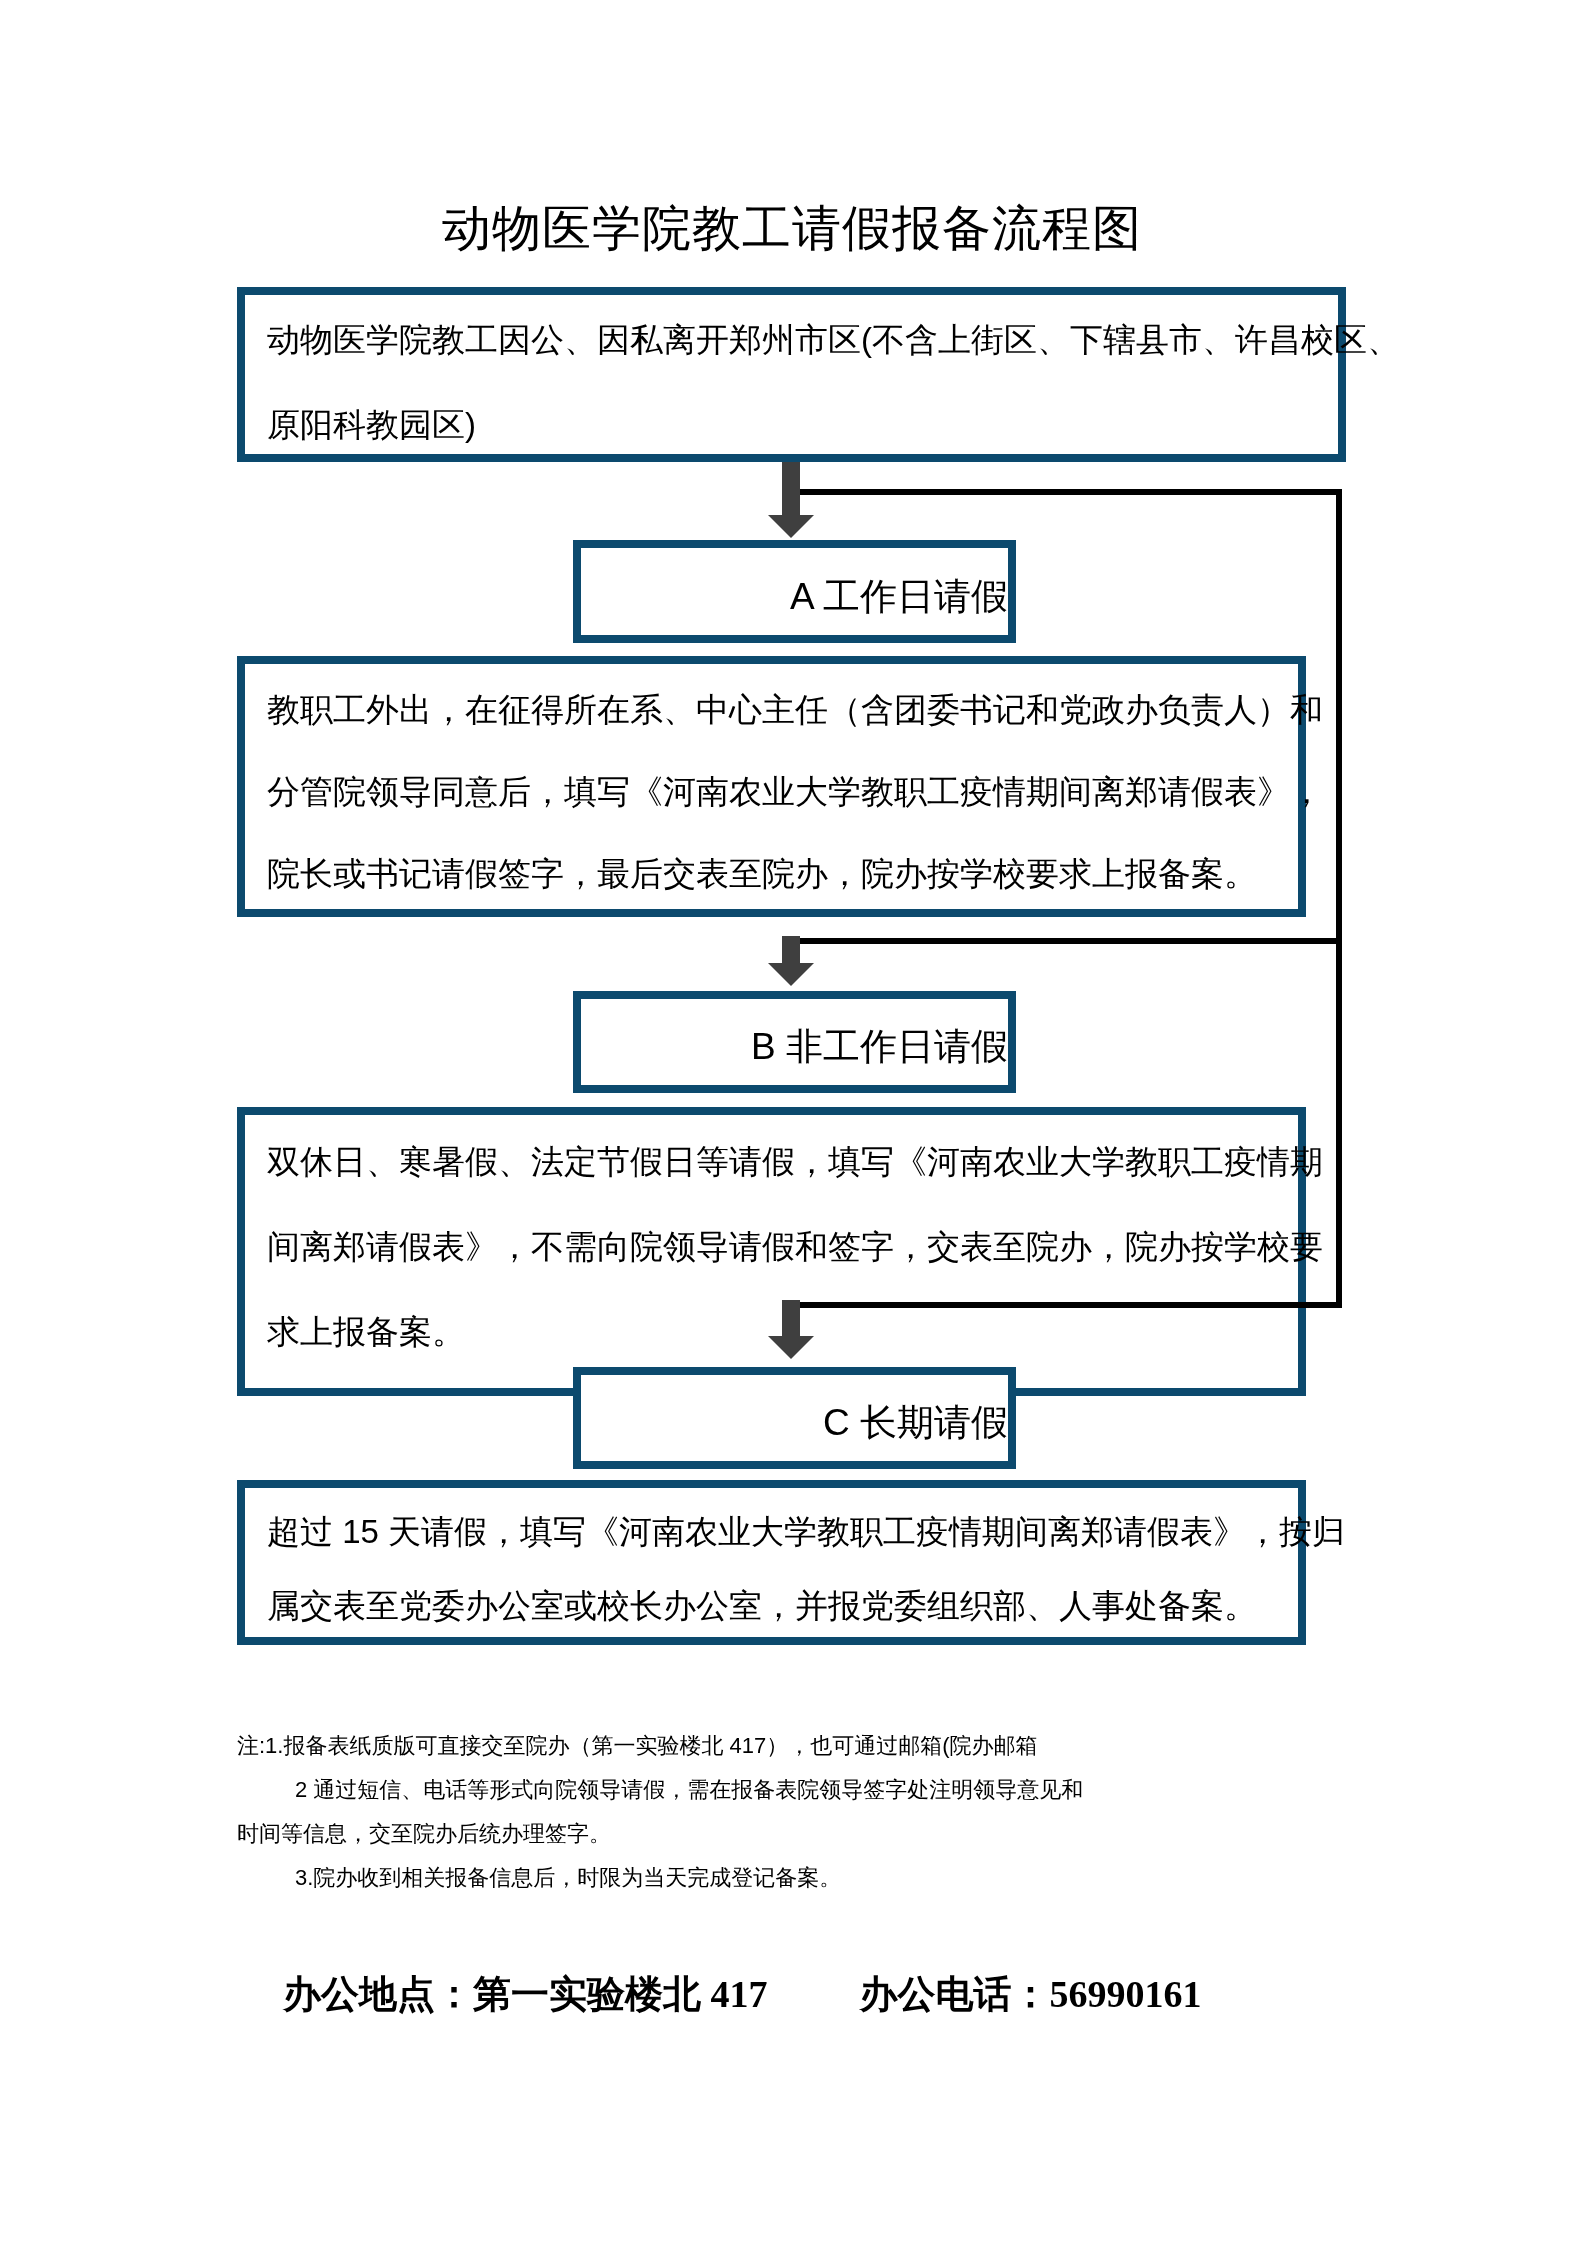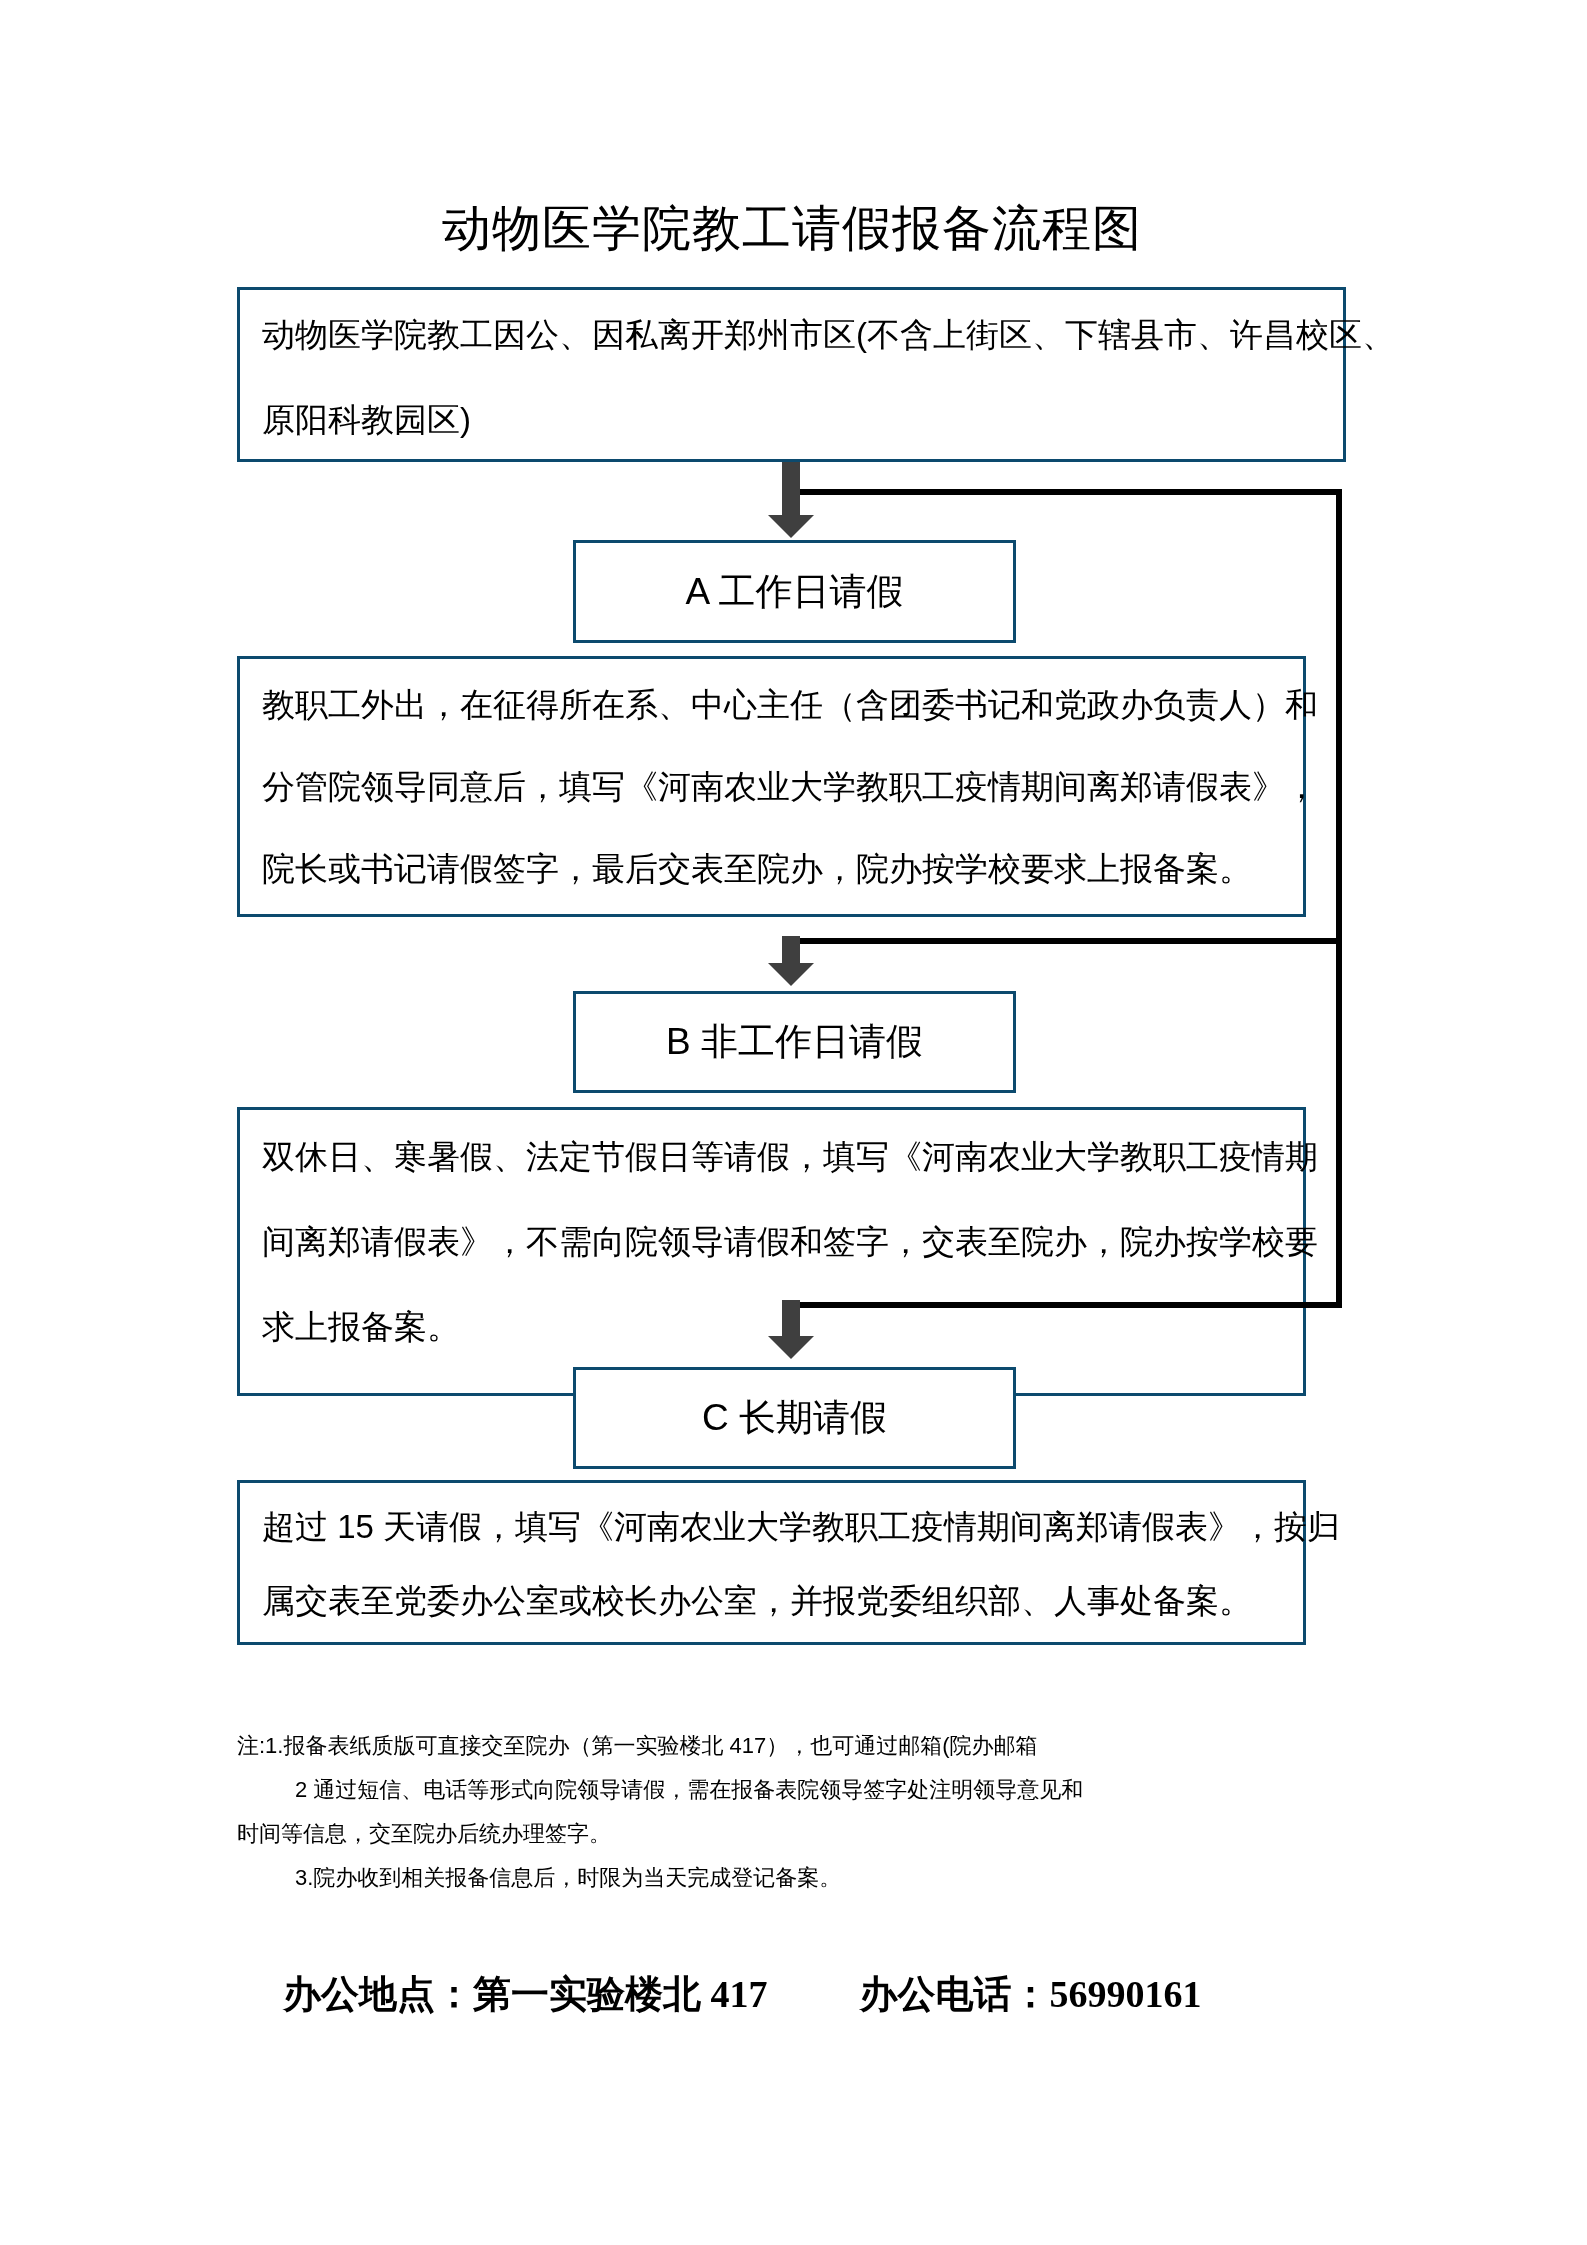--- a/index.html
+++ b/index.html
@@ -13,31 +13,31 @@
   }
   .abs{position:absolute;box-sizing:border-box;}
   
   #title{
     left:237px;top:196px;width:1110px;height:64px;
     font-size:49px;line-height:64px;font-weight:500;
     text-align:center;letter-spacing:1px;z-index:1;
   }
   
   .flowbox{
-    border:3px solid #0c4a6e;background:#fff;z-index:1;
+    border:8px solid #0c4a6e;background:#fff;z-index:1;
   }
   .descbox{
     left:237px;width:1069px;
     font-size:33px;
     padding-left:22px;padding-right:26px;
   }
   .descbox .tline{white-space:nowrap;}
   .labelbox{
     left:573px;width:443px;
-    font-size:37px;text-align:center;z-index:4;
+    font-size:37px;text-align:right;z-index:4;
   }
   
   .hline,.vline{background:#000;z-index:2;}
   
   .arrow-shaft{width:18px;background:#3f3f3f;z-index:3;}
   .arrow-head{
     width:0;height:0;z-index:3;
     border-left:23px solid transparent;
     border-right:23px solid transparent;
     border-top:23px solid #3f3f3f;

